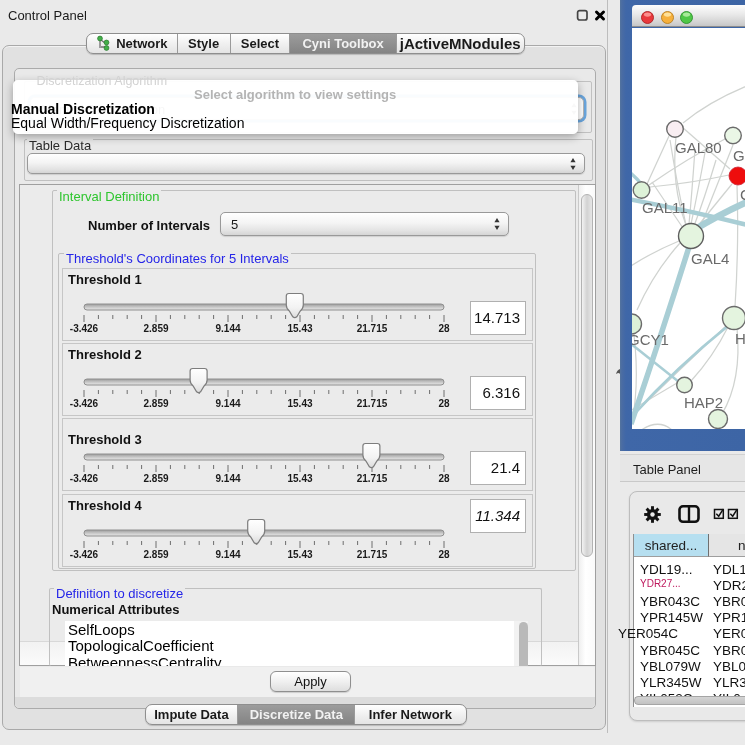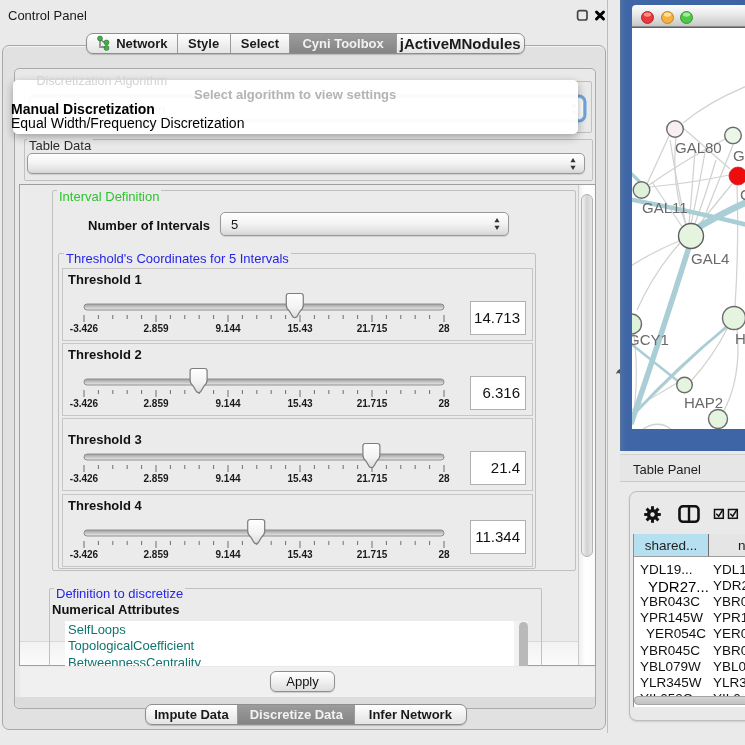--- a/index.html
+++ b/index.html
@@ -267,31 +267,31 @@
     <line x1="363.6" y1="23" x2="363.6" y2="27" stroke="#6e6e6e" stroke-width="1"></line>
     <line x1="378.0" y1="23" x2="378.0" y2="30" stroke="#6e6e6e" stroke-width="1"></line>
     <text x="18" y="39.5" font-size="10" font-weight="bold" fill="#1a1a1a" text-anchor="middle" font-family="Liberation Sans">-3.426</text>
     <text x="90" y="39.5" font-size="10" font-weight="bold" fill="#1a1a1a" text-anchor="middle" font-family="Liberation Sans">2.859</text>
     <text x="162" y="39.5" font-size="10" font-weight="bold" fill="#1a1a1a" text-anchor="middle" font-family="Liberation Sans">9.144</text>
     <text x="234" y="39.5" font-size="10" font-weight="bold" fill="#1a1a1a" text-anchor="middle" font-family="Liberation Sans">15.43</text>
     <text x="306" y="39.5" font-size="10" font-weight="bold" fill="#1a1a1a" text-anchor="middle" font-family="Liberation Sans">21.715</text>
     <text x="378" y="39.5" font-size="10" font-weight="bold" fill="#1a1a1a" text-anchor="middle" font-family="Liberation Sans">28</text>
     <path d="M 184.19747979380134 1.5 H 196.19747979380134 Q 198.69747979380134 1.5 198.69747979380134 4 V 13 Q 198.69747979380134 16.5 195.69747979380134 19 L 192.19747979380134 24.8 Q 190.19747979380134 26.5 188.19747979380134 24.8 L 184.69747979380134 19 Q 181.69747979380134 16.5 181.69747979380134 13 V 4 Q 181.69747979380134 1.5 184.19747979380134 1.5 Z" fill="url(#th4)" stroke="#7d7d7d" stroke-width="1.2"></path>
   </svg>
-<div class="vbox" style="left:470px;top:520px;">11.344</div>
+<div class="vbox" style="left:470px;top:499px;font-style:italic;">11.344</div>
 <div class="groupbox" style="left:49px;top:588px;width:493px;height:78px;border-bottom:none;"></div>
 <div class="gtitle" style="left:54px;top:581.5px;color:#2525e8;background:#ebebeb;">Definition to discretize</div>
 <div class="blabel" style="left:52px;top:602px;">Numerical Attributes</div>
 <div class="abs" style="left:65px;top:621px;width:463px;height:45px;background:#ffffff;overflow:hidden;">
-    <div style="font-size:13px;color:#0f766e;padding:1px 12px 0 3px;line-height:16.3px;">SelfLoops<br>TopologicalCoefficient<br>BetweennessCentrality</div>
+    <div style="font-size:15px;color:#000000;padding:1px 12px 0 3px;line-height:16.3px;">SelfLoops<br>TopologicalCoefficient<br>BetweennessCentrality</div>
   </div>
 <div class="abs" style="left:514px;top:621px;width:14px;height:45px;background:#f2f2f2;"></div>
 <div class="abs" style="left:518.5px;top:622px;width:9px;height:44px;background:#b9b9b9;border-radius:4.5px 4.5px 0 0;"></div>
 <div class="abs" style="left:20px;top:667px;width:575px;height:30px;background:#f0f0f0;"></div>
-<div class="abs" style="left:270px;top:671px;width:65px;height:21px;border:1px solid #8f8f8f;border-radius:6px;background:linear-gradient(180deg,#ffffff,#f0f0f0 50%,#dedede);box-shadow:0 1px 1px rgba(0,0,0,0.15);font-size:13px;color:#111;text-align:center;line-height:19px;">Apply</div>
+<div class="abs" style="left:270px;top:671px;width:81px;height:21px;border:1px solid #8f8f8f;border-radius:6px;background:linear-gradient(180deg,#ffffff,#f0f0f0 50%,#dedede);box-shadow:0 1px 1px rgba(0,0,0,0.15);font-size:13px;color:#111;text-align:center;line-height:19px;">Apply</div>
 <div class="abs" style="left:144.5px;top:703.5px;width:322px;height:21px;border:1px solid #8e8e8e;border-radius:7px;overflow:hidden;background:linear-gradient(180deg,#ffffff,#efefef 55%,#e4e4e4);box-shadow:0 1px 1px rgba(0,0,0,0.18);display:flex;">
     <div style="width:93.5px;height:100%;border-right:1px solid #9a9a9a;color:#1a1a1a;font-size:13px;font-weight:bold;display:flex;align-items:center;justify-content:center;white-space:nowrap;">Impute Data</div>
     <div style="width:117.5px;height:100%;background:linear-gradient(180deg,#9c9c9c,#848484);border-right:1px solid #9a9a9a;color:#f2f2f2;font-size:13px;font-weight:bold;display:flex;align-items:center;justify-content:center;white-space:nowrap;">Discretize Data</div>
     <div style="width:111px;height:100%;color:#1a1a1a;font-size:13px;font-weight:bold;display:flex;align-items:center;justify-content:center;white-space:nowrap;">Infer Network</div>
   </div>
 <div class="abs" style="left:607px;top:0px;width:1px;height:733px;background:#bdbdbd;"></div>
 <svg class="abs" style="left:614.5px;top:368px;" width="6" height="8" viewBox="0 0 6 8">
     <path d="M5 1 Q2 2 1 6 L3 5 Q4.5 5 5 6 Z" fill="#555"></path>
   </svg>
 <div class="abs" style="left:619.5px;top:0px;width:125.5px;height:451px;background:linear-gradient(90deg,#54749e 0px,#4a6ca3 2px,#3f67a8 6px,#3d65a5 100%);"></div>
@@ -376,27 +376,27 @@
       <path d="M72.3 8.8 L74.7 11.2 L79.2 4.2"></path>
       <rect x="84.5" y="4.5" width="8.8" height="8.8"></rect>
       <path d="M86.3 8.8 L88.7 11.2 L93.2 4.2"></path>
     </g>
   </svg>
 <div class="abs" style="left:633px;top:534px;width:112px;height:173px;background:#fff;border-left:1px solid #8f8f8f;overflow:hidden;"></div>
 <div class="abs" style="left:634px;top:534px;width:74px;height:23px;background:#b6dff0;border-bottom:1px solid #9e9e9e;font-size:13.5px;color:#222;text-align:center;line-height:23px;">shared...</div>
 <div class="abs" style="left:708px;top:534px;width:37px;height:23px;background:#e5e5e5;border-left:1px solid #6f6f6f;border-bottom:1px solid #9e9e9e;font-size:13.5px;color:#222;padding-left:29px;line-height:23px;overflow:hidden;">n</div>
 <div class="abs" style="left:640px;top:561.5px;width:68px;font-size:13.5px;color:#111;white-space:nowrap;overflow:hidden;">YDL19...</div>
 <div class="abs" style="left:713px;top:561.5px;width:32px;font-size:13.5px;color:#111;white-space:nowrap;overflow:hidden;">YDL1</div>
-<div class="abs" style="left:640px;top:577.7px;width:68px;font-size:15px;color:#000000;white-space:nowrap;overflow:hidden;margin-left:8px;">YDR27...</div>
+<div class="abs" style="left:640px;top:577.7px;width:68px;font-size:10px;color:#be185d;white-space:nowrap;overflow:hidden;">YDR27...</div>
 <div class="abs" style="left:713px;top:577.7px;width:32px;font-size:13.5px;color:#111;white-space:nowrap;overflow:hidden;">YDR2</div>
 <div class="abs" style="left:640px;top:593.9px;width:68px;font-size:13.5px;color:#111;white-space:nowrap;overflow:hidden;">YBR043C</div>
 <div class="abs" style="left:713px;top:593.9px;width:32px;font-size:13.5px;color:#111;white-space:nowrap;overflow:hidden;">YBR0</div>
 <div class="abs" style="left:640px;top:610.1px;width:68px;font-size:13.5px;color:#111;white-space:nowrap;overflow:hidden;">YPR145W</div>
 <div class="abs" style="left:713px;top:610.1px;width:32px;font-size:13.5px;color:#111;white-space:nowrap;overflow:hidden;">YPR1</div>
-<div class="abs" style="left:618px;top:626.3px;width:68px;font-size:13.5px;color:#111;white-space:nowrap;overflow:hidden;margin-left:28px;">YER054C</div>
+<div class="abs" style="left:618px;top:626.3px;width:68px;font-size:13.5px;color:#111;white-space:nowrap;overflow:hidden;">YER054C</div>
 <div class="abs" style="left:713px;top:626.3px;width:32px;font-size:13.5px;color:#111;white-space:nowrap;overflow:hidden;">YER0</div>
 <div class="abs" style="left:640px;top:642.5px;width:68px;font-size:13.5px;color:#111;white-space:nowrap;overflow:hidden;">YBR045C</div>
 <div class="abs" style="left:713px;top:642.5px;width:32px;font-size:13.5px;color:#111;white-space:nowrap;overflow:hidden;">YBR0</div>
 <div class="abs" style="left:640px;top:658.7px;width:68px;font-size:13.5px;color:#111;white-space:nowrap;overflow:hidden;">YBL079W</div>
 <div class="abs" style="left:713px;top:658.7px;width:32px;font-size:13.5px;color:#111;white-space:nowrap;overflow:hidden;">YBL0</div>
 <div class="abs" style="left:640px;top:674.9px;width:68px;font-size:13.5px;color:#111;white-space:nowrap;overflow:hidden;">YLR345W</div>
 <div class="abs" style="left:713px;top:674.9px;width:32px;font-size:13.5px;color:#111;white-space:nowrap;overflow:hidden;">YLR3</div>
 <div class="abs" style="left:640px;top:691.1px;width:68px;font-size:13.5px;color:#111;white-space:nowrap;overflow:hidden;">YIL052C</div>
 <div class="abs" style="left:713px;top:691.1px;width:32px;font-size:13.5px;color:#111;white-space:nowrap;overflow:hidden;">YIL0</div>
 <div class="abs" style="left:633.5px;top:695.5px;width:111.5px;height:9px;background:linear-gradient(180deg,#d4d4d4,#c2c2c2);border:1px solid #a5a5a5;border-right:none;border-radius:5px 0 0 5px;"></div>

